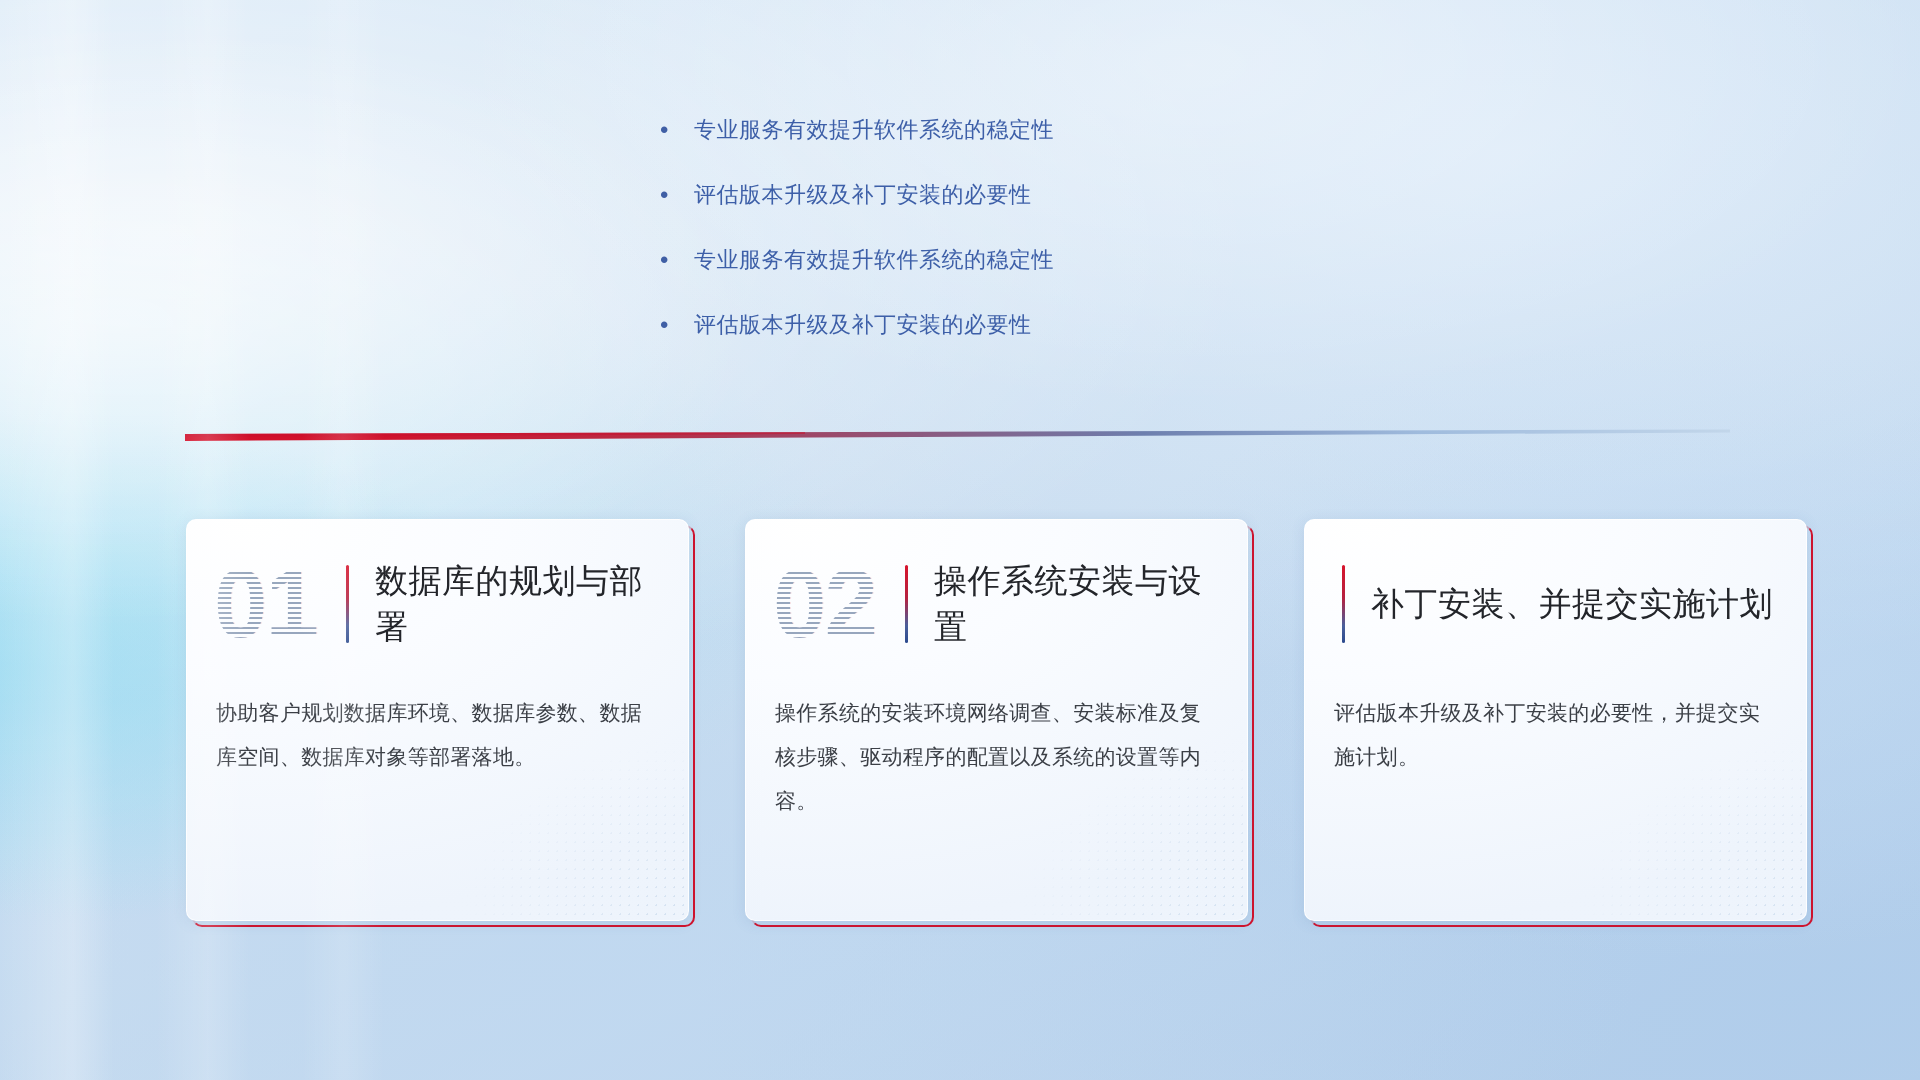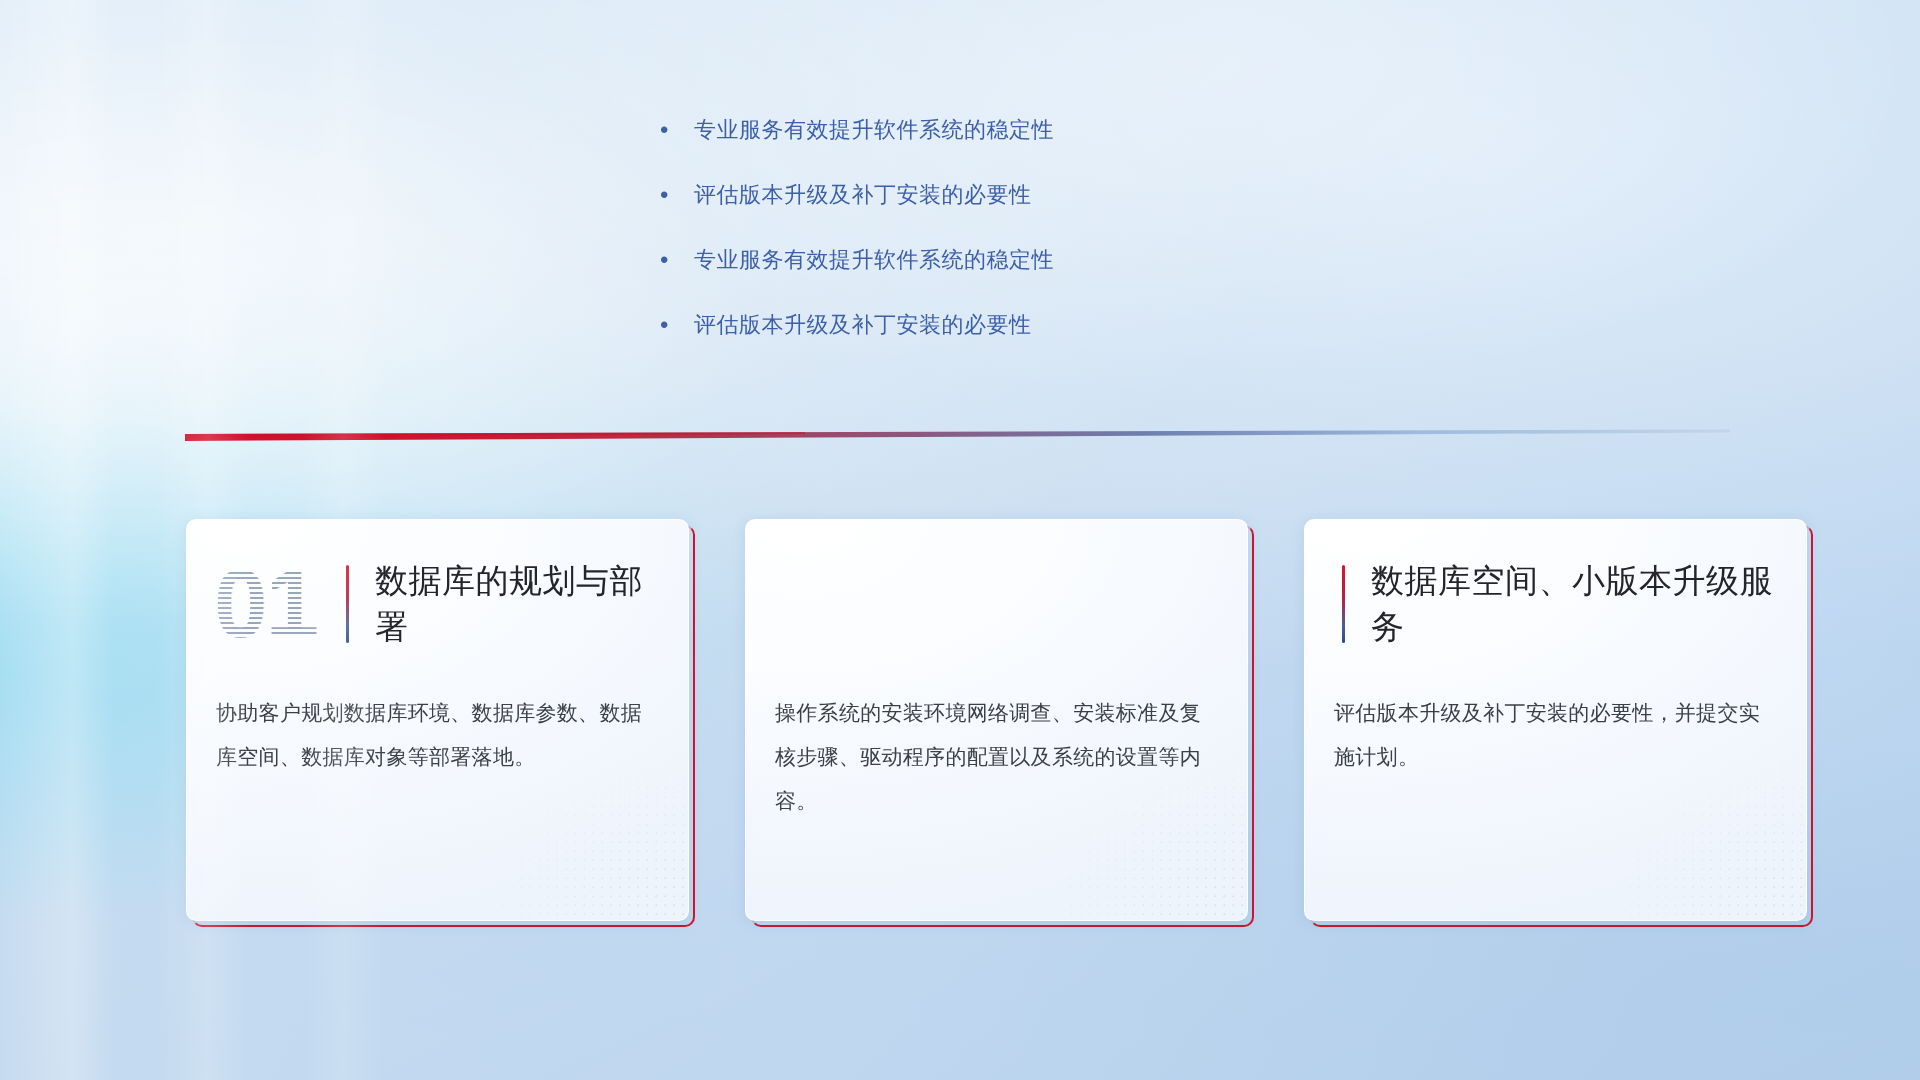--- a/index.html
+++ b/index.html
@@ -217,29 +217,34 @@
           <div class="accent-bar"></div>
           <div class="card-title">数据库的规划与部署</div>
         </div>
         <div class="card-body">协助客户规划数据库环境、数据库参数、数据库空间、数据库对象等部署落地。</div>
       </div>
     </div>
 
     <div class="card">
       <div class="card-frame"></div>
       <div class="card-panel">
+        <div class="card-head">
+          <div class="card-num">02</div>
+          <div class="accent-bar"></div>
+          <div class="card-title">操作系统安装与设置</div>
+        </div>
         <div class="card-body">操作系统的安装环境网络调查、安装标准及复核步骤、驱动程序的配置以及系统的设置等内容。</div>
       </div>
     </div>
 
     <div class="card">
       <div class="card-frame"></div>
       <div class="card-panel">
         <div class="card-head">
           <div class="accent-bar"></div>
-          <div class="card-title">数据库空间、小版本升级服务</div>
+          <div class="card-title">补丁安装、并提交实施计划</div>
         </div>
         <div class="card-body">评估版本升级及补丁安装的必要性，并提交实施计划。</div>
       </div>
     </div>
 
   </div>
 </div>
 
 </body></html>

